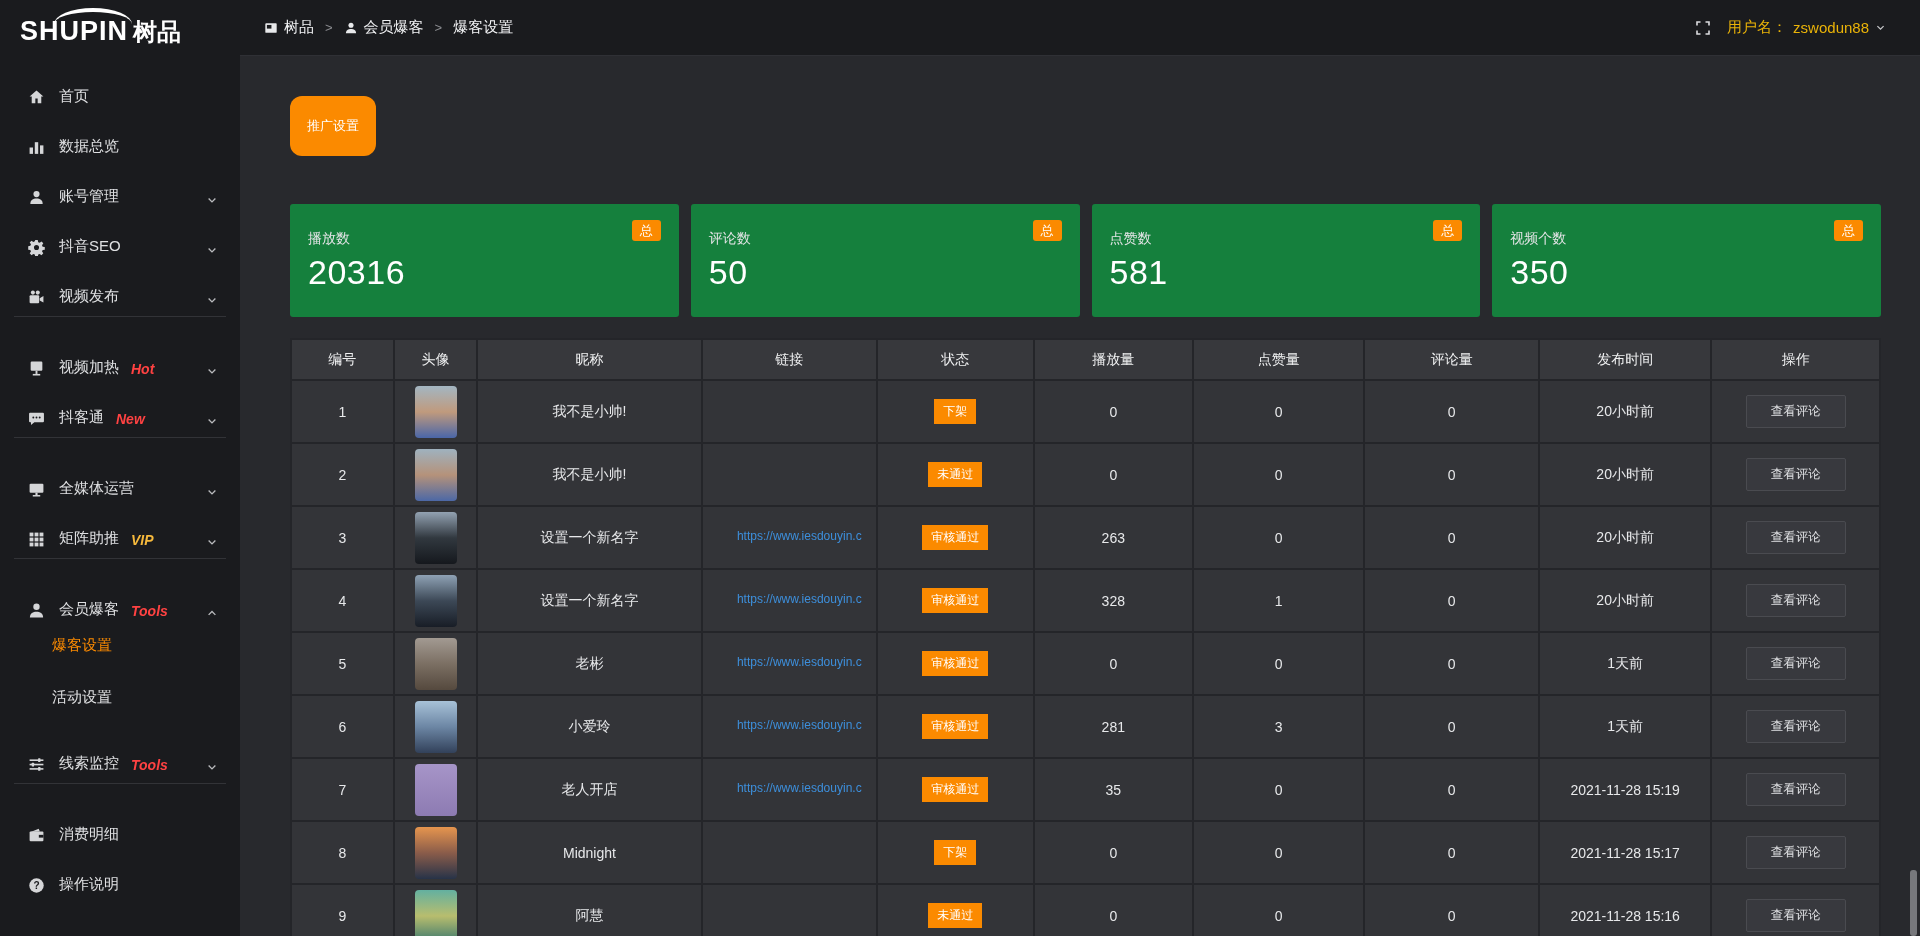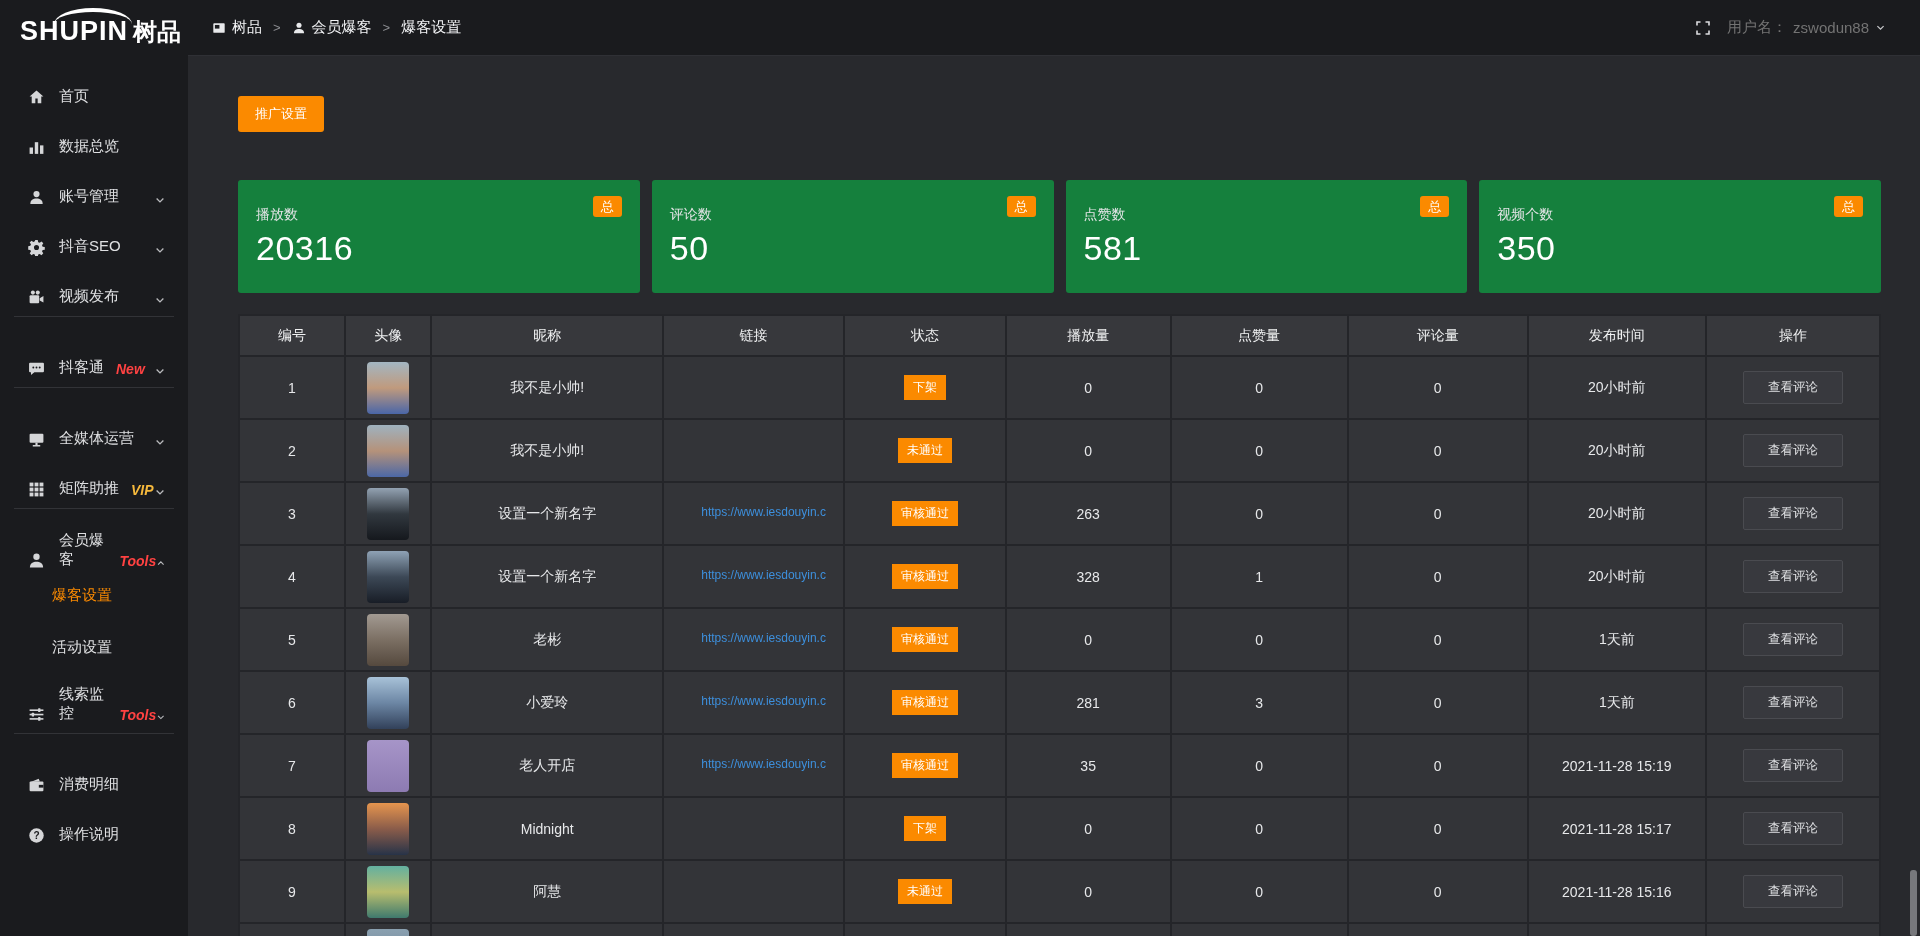--- a/index.html
+++ b/index.html
@@ -1,21 +1,21 @@
 <!DOCTYPE html>
 <html style="--accent: #fb8a00; --link: #3d8fdc;"><head>
 <meta charset="utf-8">
 <style>
   * { margin:0; padding:0; box-sizing:border-box; }
   html,body { width:1920px; height:936px; overflow:hidden; background:#28292d;
     font-family:"Liberation Sans","DejaVu Sans",sans-serif; }
   .app { display:flex; width:100%; height:100%; }
 
   
-  .sidebar { width:188px; flex-shrink:0; background:#1a1b1e; height:100%; overflow:hidden; }
+  .sidebar { width:240px; flex-shrink:0; background:#1a1b1e; height:100%; overflow:hidden; }
   .logo { padding:8px 0 4px 20px; }
   .logo-arc { width:78px; height:16px; border-top:4px solid #fff;
     border-radius:50% 50% 0 0 / 100% 100% 0 0; margin-left:34px; margin-bottom:-8px; }
   .logo-text { color:#fff; white-space:nowrap; }
   .logo-en { font-size:27px; font-weight:800; letter-spacing:1px; }
   .logo-cn { font-size:24px; font-weight:700; margin-left:5px; }
   .menu { padding-top:4px; }
   .menu-item { display:flex; align-items:flex-end; height:50px; padding:0 22px 0 28px;
     color:#dfe0e2; font-size:15px; cursor:pointer; }
   .menu-item .icon { width:17px; height:17px; color:#d5d6d8; flex-shrink:0; }
@@ -34,31 +34,31 @@
   
   .main { flex:1; display:flex; flex-direction:column; min-width:0; }
   .topbar { height:56px; background:#1a1b1e; border-bottom:1px solid #2f3035;
     display:flex; align-items:center; padding:0 34px 0 24px; flex-shrink:0; }
   .breadcrumb { display:flex; align-items:center; gap:9px; color:#f2f3f5; font-size:15px; }
   .crumb { display:flex; align-items:center; gap:6px; cursor:pointer; }
   .crumb .icon { width:14px; height:14px; color:#e8e9eb; }
   .crumb .icon svg { width:100%; height:100%; fill:currentColor; display:block; }
   .crumb-sep { color:#8b8c90; font-size:13px; margin:0 2px; }
   .topbar-right { margin-left:auto; display:flex; align-items:center; gap:16px;
-    color:#737373; font-size:15px; }
+    color:#eab308; font-size:15px; }
   .fs-icon { width:16px; height:16px; color:#dcdde0; cursor:pointer; }
   .fs-icon svg { width:100%; height:100%; display:block; }
   .user-chip { display:flex; align-items:center; gap:6px; cursor:pointer; }
   .user-caret { width:11px; height:11px; color:#c6c7ca; }
   .user-caret svg { width:100%; height:100%; display:block; }
 
   .content { flex:1; background:#28292d; padding:40px 39px 0 50px; position:relative; overflow:hidden; }
 
   .promo-btn { display:inline-block; background:var(--accent); color:#fff; border:none;
-    font-size:13px; padding:9px 17px; border-radius:3px; cursor:pointer;
+    font-size:13px; padding:21px 17px; border-radius:12px; cursor:pointer;
     font-family:Liberation Sans, sans-serif; }
 
   .cards { display:flex; gap:12px; margin-top:48px; }
   .card { flex:1; background:#15803d; height:113px; border-radius:3px; position:relative;
     padding:26px 0 0 18px; }
   .card-label { color:#e3e4e6; font-size:14px; }
   .card-value { color:#fff; font-size:34px; margin-top:5px; letter-spacing:.5px; }
   .card-badge { position:absolute; top:16px; right:18px; background:var(--accent);
     color:#fff; font-size:13px; padding:4px 8px; border-radius:3px; line-height:1; }
 
@@ -145,20 +145,36 @@
             </svg>
           </span>
           <span class="menu-label">视频发布</span>
           <span class="chev">
             <svg viewBox="0 0 16 16" fill="none" stroke="currentColor" stroke-width="1.8">
               <path d="M3.5 6l4.5 4.5L12.5 6"></path>
             </svg>
           </span>
         </div>
         <div class="menu-divider"></div>
+        <div class="menu-item">
+          <span class="icon">
+            <svg viewBox="0 0 16 16">
+              <rect x="2.5" y="1.5" width="11" height="8.6" rx="1"></rect>
+              <rect x="7.1" y="10.1" width="1.8" height="3"></rect>
+              <rect x="4.5" y="13.1" width="7" height="1.5"></rect>
+            </svg>
+          </span>
+          <span class="menu-label">视频加热</span>
+          <span class="menu-tag red">Hot</span>
+          <span class="chev">
+            <svg viewBox="0 0 16 16" fill="none" stroke="currentColor" stroke-width="1.8">
+              <path d="M3.5 6l4.5 4.5L12.5 6"></path>
+            </svg>
+          </span>
+        </div>
         <div class="menu-item">
           <span class="icon">
             <svg viewBox="0 0 16 16">
               <path d="M2 2.5h12a1 1 0 0 1 1 1v7a1 1 0 0 1-1 1H6l-3.2 2.6V11.5H2a1 1 0 0 1-1-1v-7a1 1 0 0 1 1-1z"></path>
               <circle cx="5" cy="7" r=".9" fill="#1a1b1e"></circle>
               <circle cx="8" cy="7" r=".9" fill="#1a1b1e"></circle>
               <circle cx="11" cy="7" r=".9" fill="#1a1b1e"></circle>
             </svg>
           </span>
           <span class="menu-label">抖客通</span>

